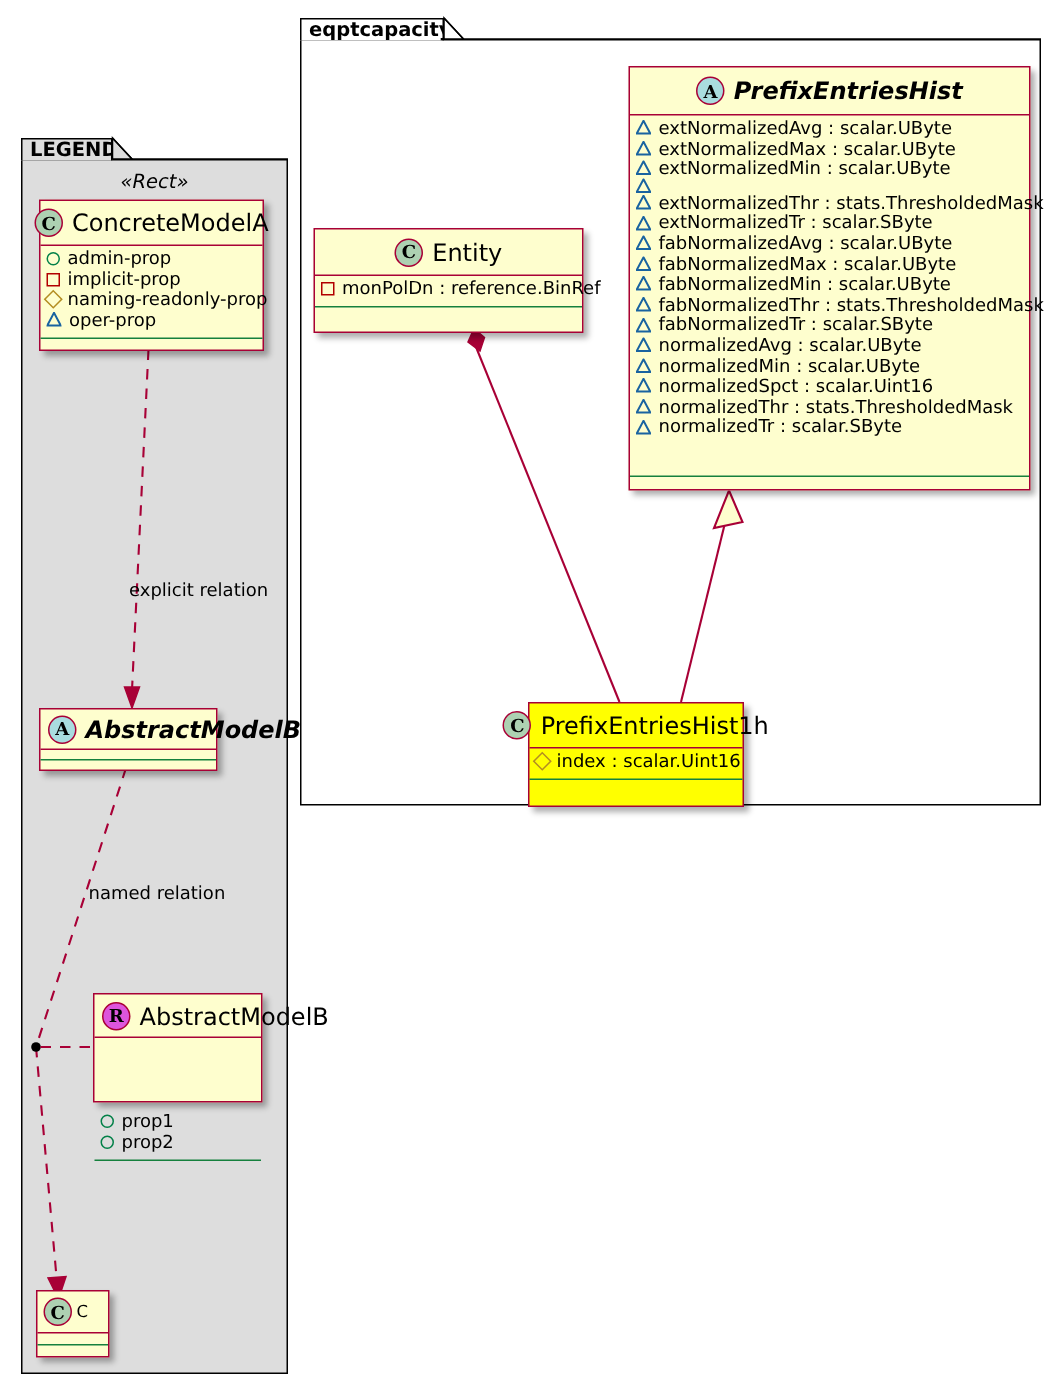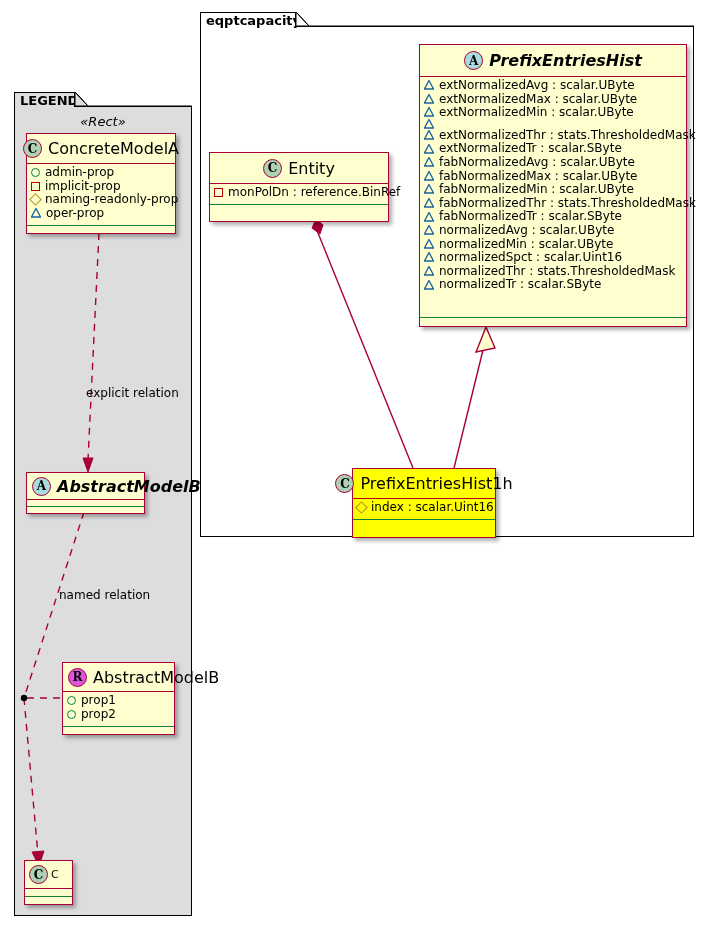--- a/index.html
+++ b/index.html
@@ -385,21 +385,21 @@
   </div>
   <div class="cls-body" style="height:7px;"></div>
   <div class="cls-foot" style="height:7px;"></div>
 </div>
 
 <div class="cls" style="left:62px; top:662px; width:113px; height:73px;">
   <div class="cls-head left" style="height:29px; padding-left:5px;">
     <span class="badge badge-R">R</span>
     <span class="nm">AbstractModelB</span>
   </div>
-  <div class="cls-body" style="height:35px;">
+  <div class="cls-body" style="height:35px;margin-top:47px;">
     <div class="attr">
       <span class="gl gl-circle"></span>
       <span>prop1</span>
     </div>
     <div class="attr">
       <span class="gl gl-circle"></span>
       <span>prop2</span>
     </div>
   </div>
   <div class="cls-foot" style="height:7px;"></div>

